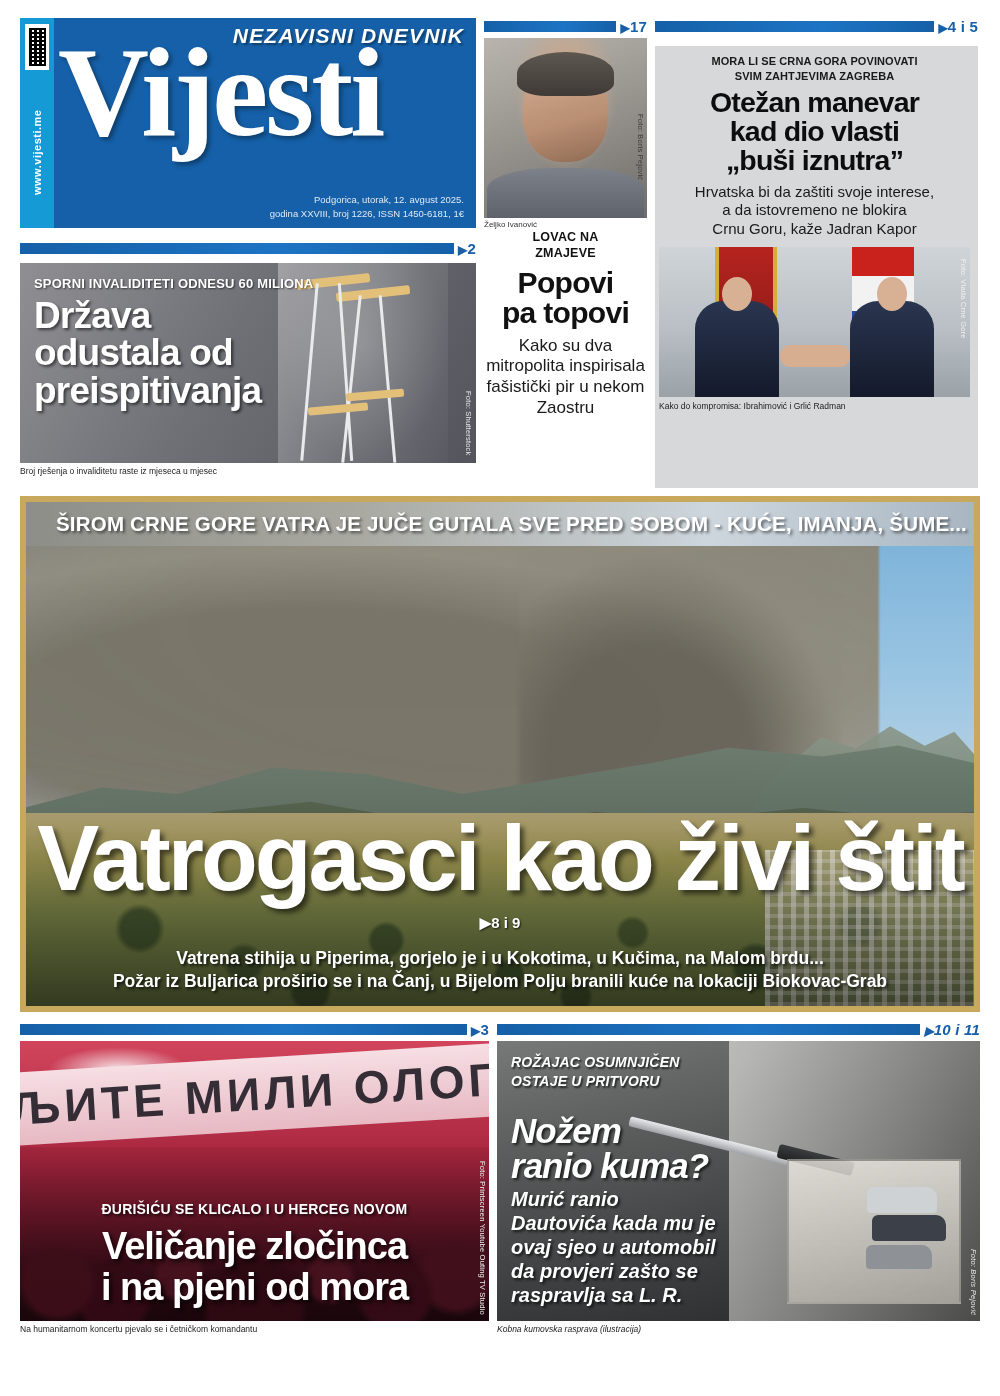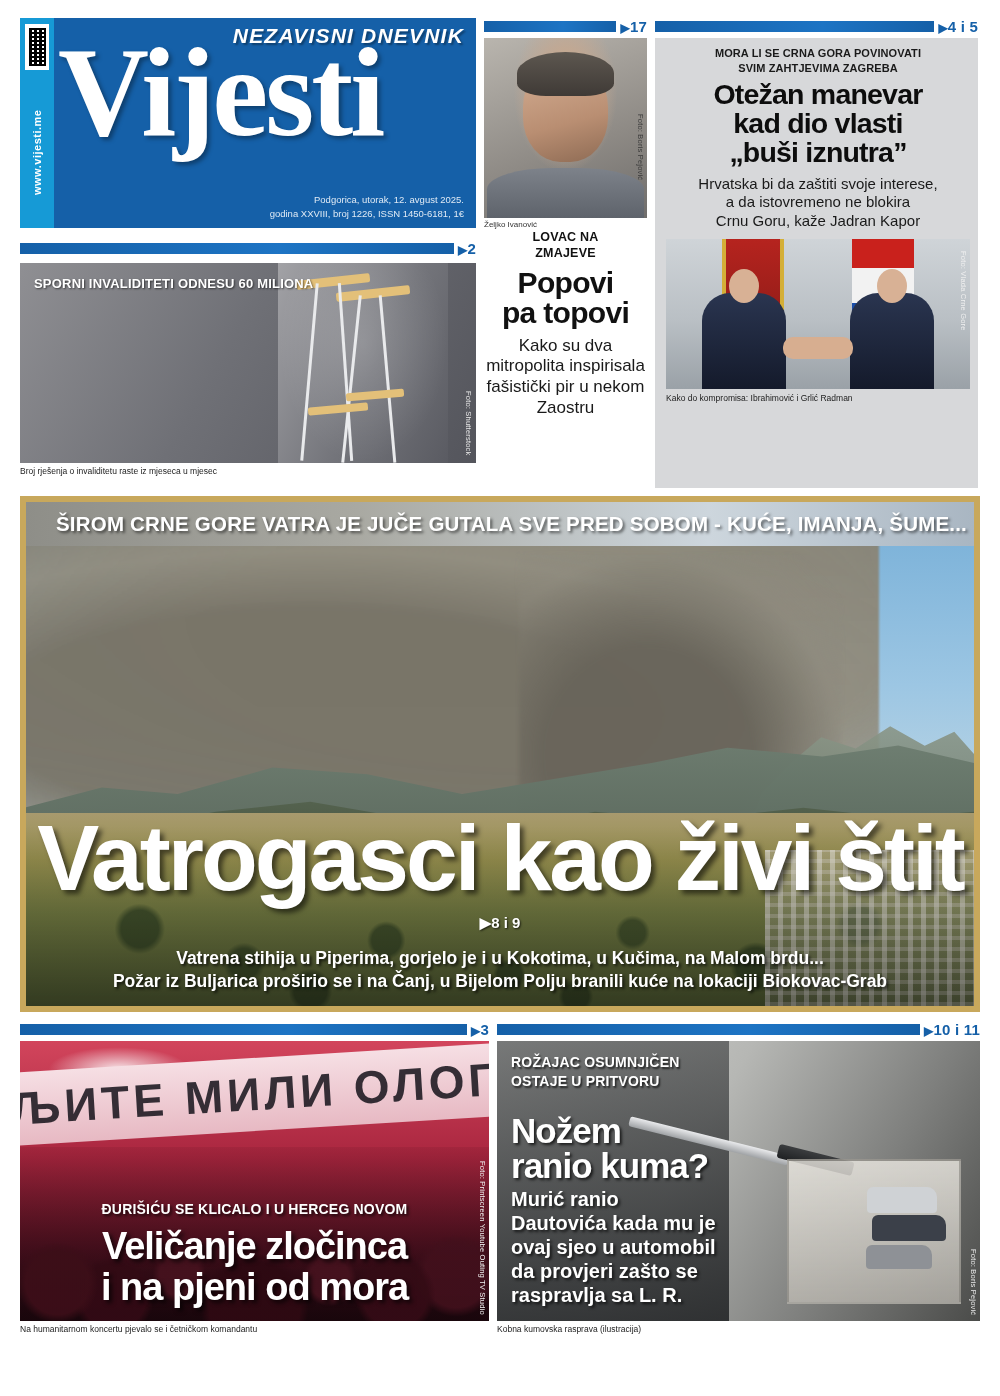--- a/index.html
+++ b/index.html
@@ -142,21 +142,21 @@
     color: #111; margin-top: 6px; letter-spacing: -.7px;
   }
   .c-sub {
     text-align: center; font-size: 17px; line-height: 1.22; color: #1a1a1a;
     margin-top: 8px;
   }
 
   
   .col-right { width: 323px; display: flex; flex-direction: column; }
   .box-croat {
-    background: #d7d8da; margin-top: 4px; padding: 8px 8px 6px 11px;
+    background: #d7d8da; margin-top: 12px; padding: 8px 8px 6px 4px;
     position: relative; height: 100%;
   }
   .r-kicker {
     text-align: center; font-weight: bold; font-size: 11px;
     line-height: 1.35; color: #1a1a1a; letter-spacing: .1px;
   }
   .r-title {
     text-align: center; font-weight: bold; font-size: 28.5px; line-height: 1.03;
     color: #0d0d0d; margin-top: 4px; letter-spacing: -.8px;
   }
@@ -288,21 +288,21 @@
     text-shadow: 2px 2px 3px rgba(0,0,0,.75); padding: 0 14px;
   }
   .fire-shade {
     position: absolute; left: 0; right: 0; bottom: 0; height: 180px;
     background: linear-gradient(180deg, rgba(0,0,0,0), rgba(0,0,0,.45));
   }
 
   
   .bottom { display: flex; gap: 8px; margin-top: 9px; height: 330px; }
   .col-bl { width: 470px; display: flex; flex-direction: column; }
-  .col-br { width: 484px; display: flex; flex-direction: column; }
+  .col-br { width: 484px; display: flex; flex-direction: column; font-style: italic; }
 
   .concert {
     position: relative; margin-top: 4px; height: 280px; overflow: hidden;
     background: linear-gradient(180deg,#d2455c 0%, #a9263f 42%, #5e1426 78%, #2a0a12 100%);
   }
   .concert-banner {
     position: absolute; left: -4%; top: 6%; width: 108%; height: 26%;
     background: linear-gradient(180deg,#f6dfe4,#e7b9c3);
     transform: rotate(-3.5deg);
   }
@@ -423,20 +423,25 @@
           <div class="crutch" style="left:58px;top:26px;width:74px;height:9px;transform:rotate(-6deg);"></div>
           <div class="crutch-leg" style="left:30px;top:20px;height:178px;transform:rotate(5deg);"></div>
           <div class="crutch-leg" style="left:66px;top:20px;height:178px;transform:rotate(-4deg);"></div>
           <div class="crutch-leg" style="left:72px;top:32px;height:168px;transform:rotate(6deg);"></div>
           <div class="crutch-leg" style="left:108px;top:32px;height:168px;transform:rotate(-5deg);"></div>
           <div class="crutch" style="left:30px;top:142px;width:60px;height:8px;transform:rotate(-5deg);"></div>
           <div class="crutch" style="left:68px;top:128px;width:58px;height:8px;transform:rotate(-5deg);"></div>
         </div>
         <div class="ov-head">
           <div class="ov-kicker">SPORNI INVALIDITETI ODNESU 60 MILIONA</div>
+          <div class="ov-title">
+            <div>Država</div>
+            <div>odustala od</div>
+            <div>preispitivanja</div>
+          </div>
         </div>
         <div class="vcredit" style="right:3px;bottom:8px;">Foto: Shutterstock</div>
       </div>
       <div class="cap-row">Broj rješenja o invaliditetu raste iz mjeseca u mjesec</div>
     </div>
 
     <div class="col-center">
       <div class="rule-row">
         <div class="rule-bar"></div>
         <div class="rule-num">

